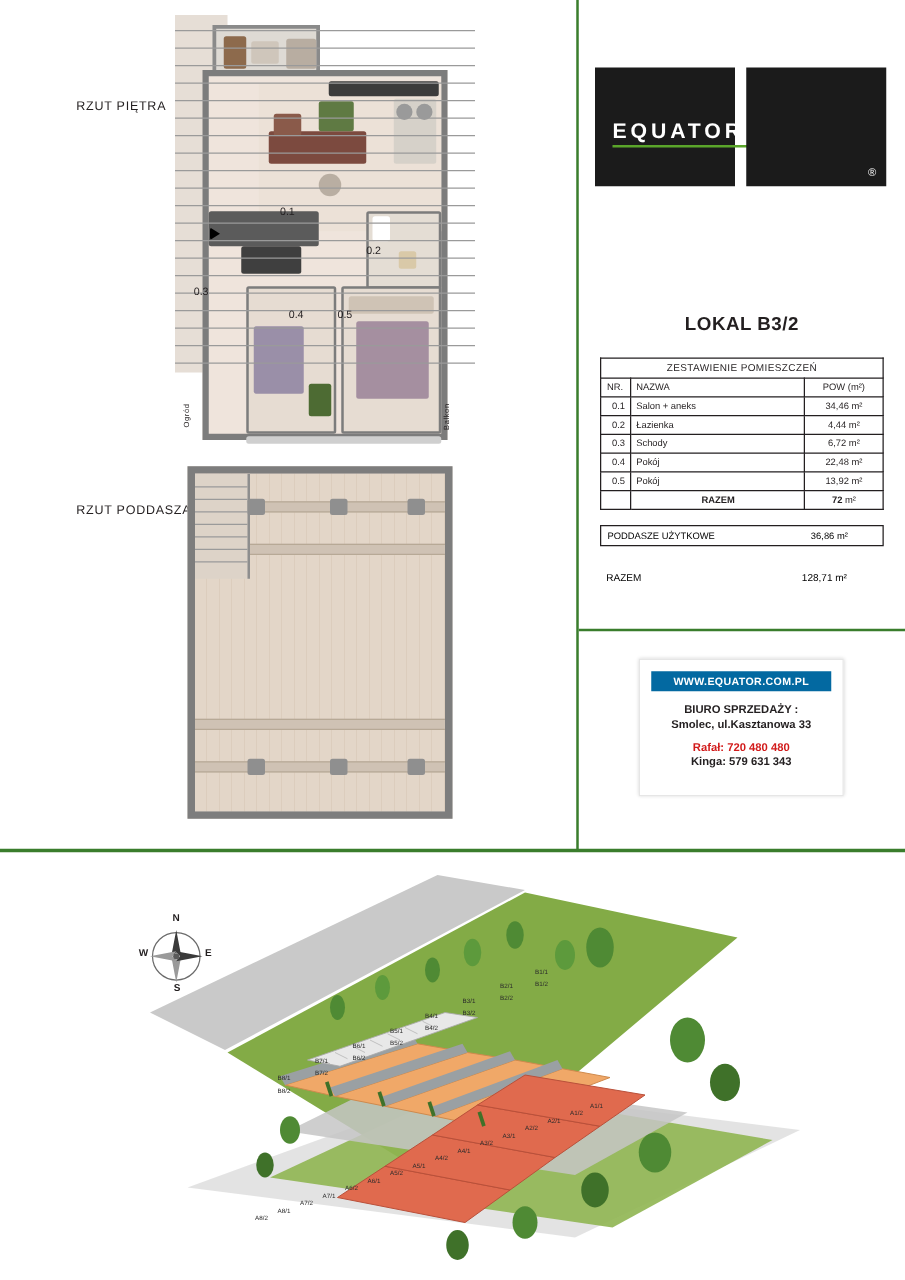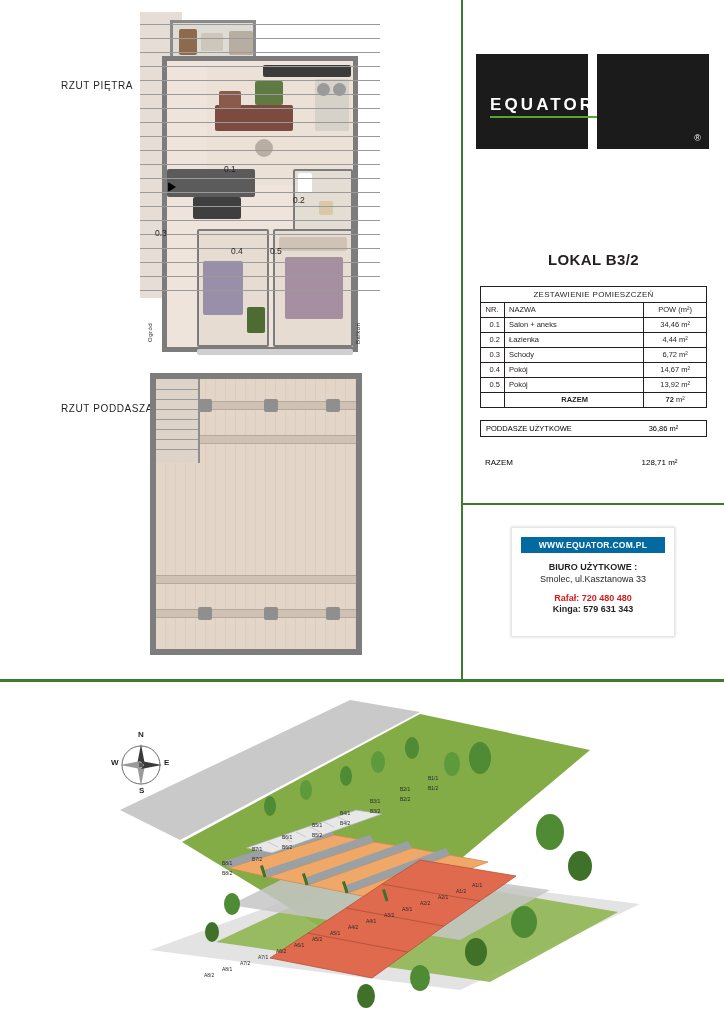--- a/index.html
+++ b/index.html
@@ -263,21 +263,21 @@
   #www-bar {
     margin: 9px 9px 0 9px;
     background: #0369a1;
     color: #fff;
     font-size: 8.5px;
     font-weight: 700;
     letter-spacing: 0.3px;
     padding: 3px 0;
   }
   #biuro { margin-top: 9px; font-size: 9px; font-weight: 700; color: #231f20; }
-  #adres { margin-top: 2px; font-size: 9px; font-weight: 400; color: #231f20; }
+  #adres { margin-top: 2px; font-size: 9px; font-weight: 700; color: #231f20; }
   #rafal { margin-top: 9px; font-size: 9px; font-weight: 700; color: #d21b1b; }
   #kinga { margin-top: 1px; font-size: 9px; font-weight: 700; color: #231f20; }
 
   
   #site {
     position: absolute;
     left: 0; top: 682px;
     width: 724px; height: 342px;
     background: #ffffff;
     overflow: hidden;
@@ -457,21 +457,21 @@
             <td class="c-pow">4,44 m²</td>
           </tr>
           <tr>
             <td class="c-nr">0.3</td>
             <td class="c-name">Schody</td>
             <td class="c-pow">6,72 m²</td>
           </tr>
           <tr>
             <td class="c-nr">0.4</td>
             <td class="c-name">Pokój</td>
-            <td class="c-pow">14,67 m²</td>
+            <td class="c-pow">22,48 m²</td>
           </tr>
           <tr>
             <td class="c-nr">0.5</td>
             <td class="c-name">Pokój</td>
             <td class="c-pow">13,92 m²</td>
           </tr>
           <tr class="total">
             <td class="c-nr"></td>
             <td class="c-name">RAZEM</td>
             <td class="c-pow">
@@ -489,21 +489,21 @@
 
       <div id="grand-row">
         <div class="lbl">RAZEM</div>
         <div class="val">128,71 m²</div>
       </div>
 
       <div id="contact-divider"></div>
 
       <div id="contact-box">
         <div id="www-bar">WWW.EQUATOR.COM.PL</div>
-        <div id="biuro">BIURO UŻYTKOWE :</div>
+        <div id="biuro">BIURO SPRZEDAŻY :</div>
         <div id="adres">Smolec, ul.Kasztanowa 33</div>
         <div id="rafal">Rafał: 720 480 480</div>
         <div id="kinga">Kinga: 579 631 343</div>
       </div>
     </div>
 
     <div class="h-divider"></div>
   </div>
 
   <div id="site">

